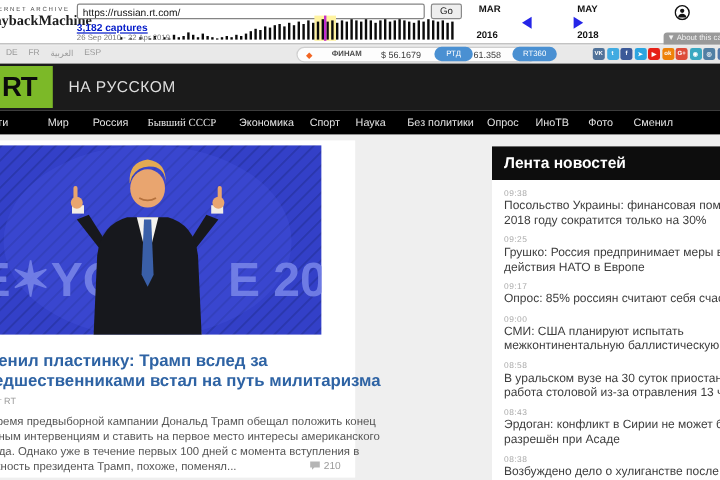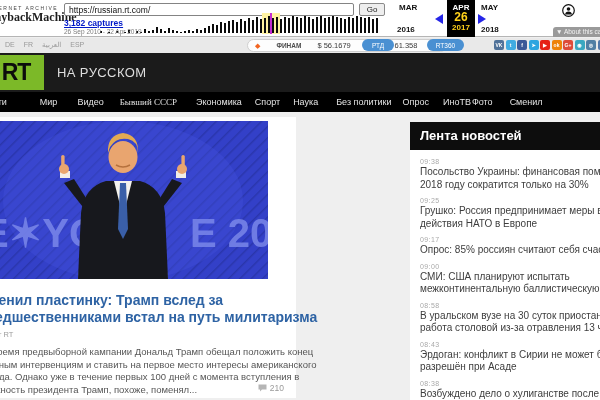--- a/index.html
+++ b/index.html
@@ -152,25 +152,20 @@
       <i style="height: 15px;"></i>
       <i style="height: 16px;"></i>
       <i style="height: 14px;"></i>
       <i style="height: 15px;"></i>
     </div>
   <div class="wb-cursor"></div>
 
   <div class="wb-month" style="left:399px;">MAR</div>
   <div class="wb-year" style="left:397px;">2016</div>
   <div class="arr arr-l"></div>
-  <div class="wb-apr-block">
-    <div class="m">APR</div>
-    <div class="d">26</div>
-    <div class="y">2017</div>
-  </div>
   <div class="arr arr-r"></div>
   <div class="wb-month" style="left:481px;">MAY</div>
   <div class="wb-year" style="left:481px;">2018</div>
 
   <svg class="wb-person" width="13" height="13" viewBox="0 0 13 13">
     <circle cx="6.5" cy="6.5" r="5.8" fill="none" stroke="#111" stroke-width="1.2"></circle>
     <circle cx="6.5" cy="5" r="1.8" fill="#111"></circle>
     <path d="M3 10.5 Q3.5 7.5 6.5 7.5 Q9.5 7.5 10 10.5 Z" fill="#111"></path>
   </svg>
 </div>
@@ -206,28 +201,28 @@
     <span class="soc" style="background: rgb(80, 119, 168);">s</span>
   </div>
 
 <div class="hdr"></div>
 <div class="rt-logo">RT</div>
 <div class="tagline">НА РУССКОМ</div>
 <nav class="nav">
   <div class="nav-inner" id="navinner">
       <span class="nav-item" style="margin-right: 33px;">Новости</span>
       <span class="nav-item" style="margin-right: 20px;">Мир</span>
-      <span class="nav-item" style="margin-right: 16px;">Видео</span>
+      <span class="nav-item" style="margin-right: 16px;">Россия</span>
       <span class="nav-item" style="margin-right: 19px; font-family: Liberation Serif, serif;">Бывший СССР</span>
       <span class="nav-item" style="margin-right: 13px;">Экономика</span>
       <span class="nav-item" style="margin-right: 13px;">Спорт</span>
       <span class="nav-item" style="margin-right: 18px;">Наука</span>
       <span class="nav-item" style="margin-right: 11px;">Без политики</span>
       <span class="nav-item" style="margin-right: 14px;">Опрос</span>
-      <span class="nav-item" style="margin-right: 1px;">ИноТВ</span>
+      <span class="nav-item" style="margin-right: 16px;">ИноТВ</span>
       <span class="nav-item" style="margin-right: 17px;">Фото</span>
       <span class="nav-item" style="margin-right: 0px;">Сменил</span>
     </div>
 </nav>
 
 <div class="article">
   <svg class="photo" width="290" height="158" viewBox="0 0 290 158">
     <defs>
       <pattern id="hatch" width="8" height="8" patternTransform="rotate(45)" patternUnits="userSpaceOnUse">
         <rect width="8" height="8" fill="#3340c8"></rect>

